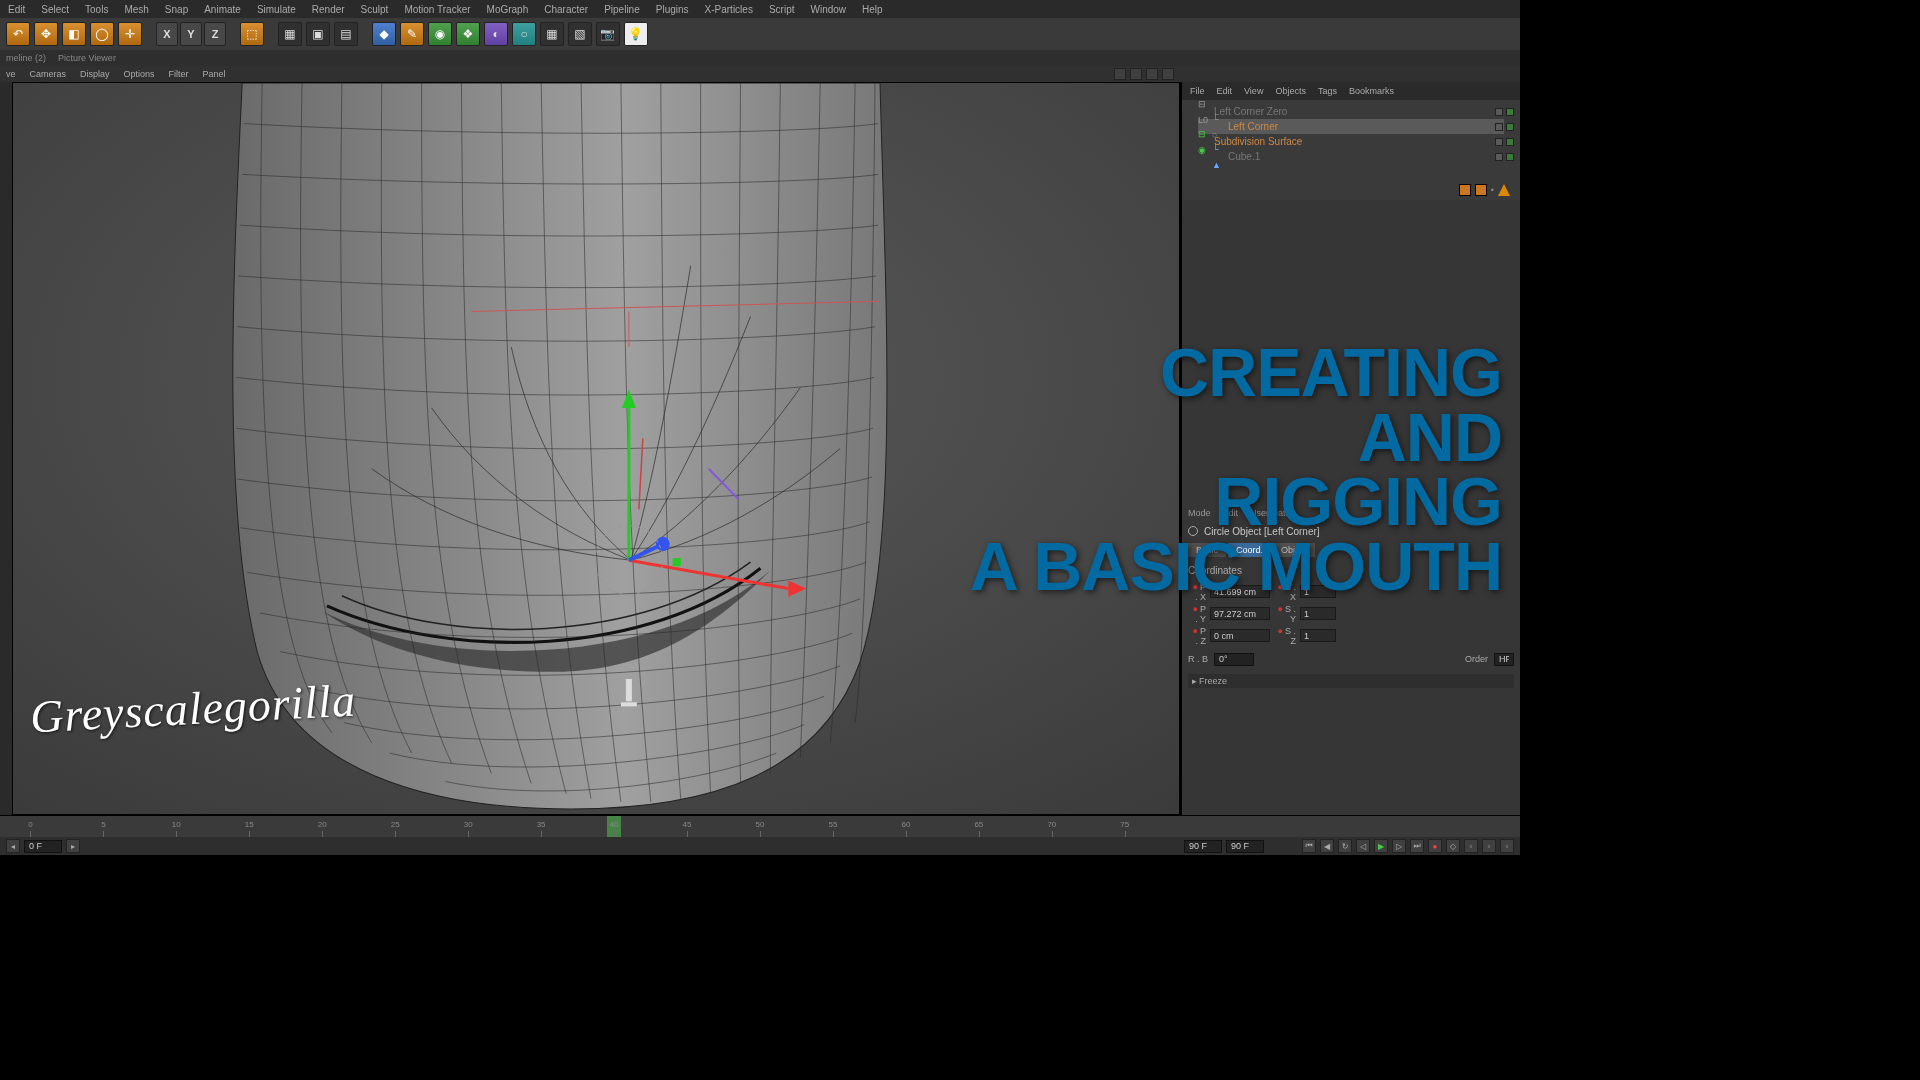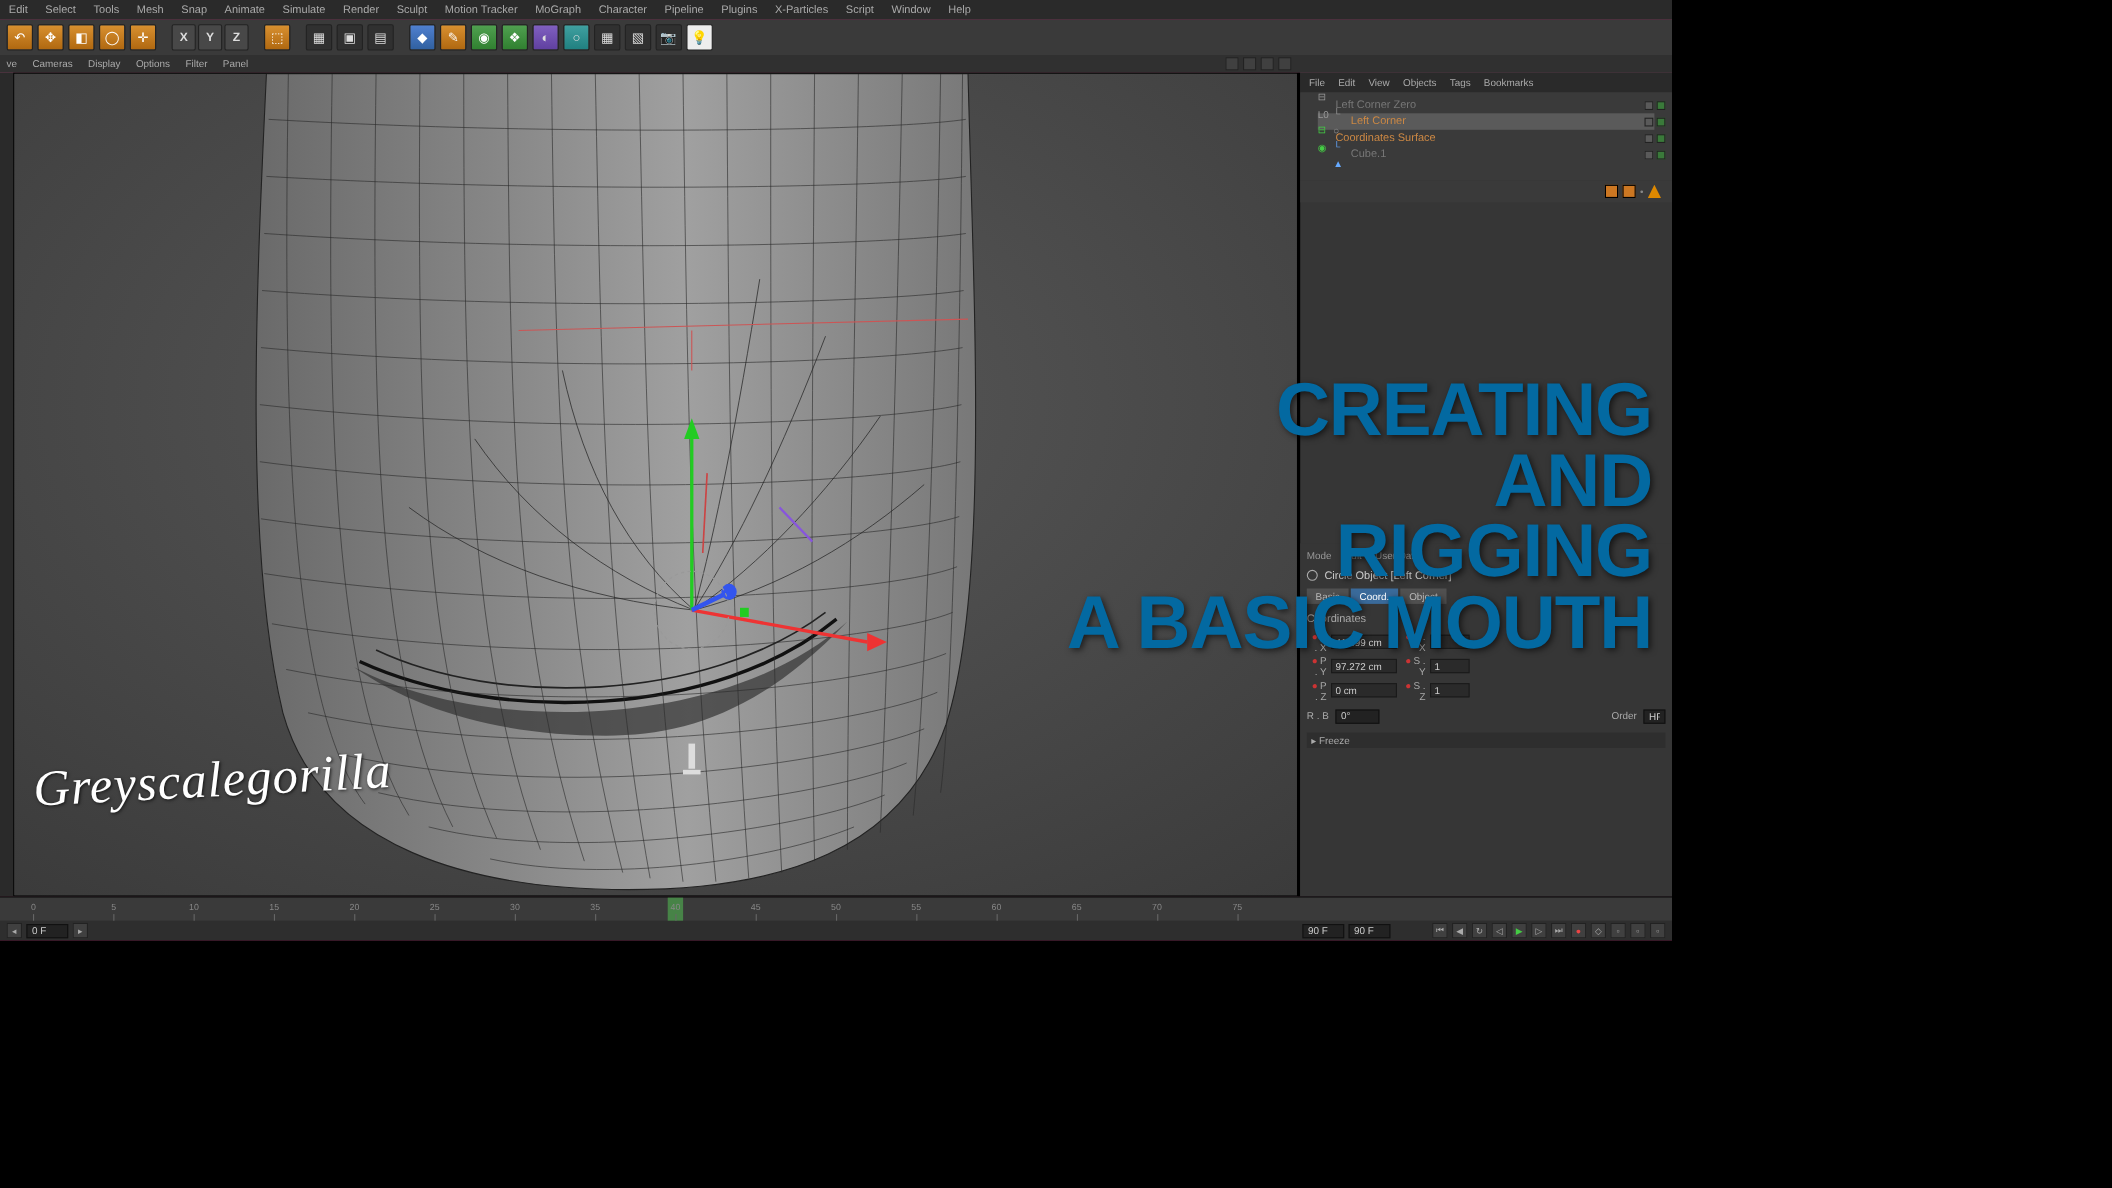--- a/index.html
+++ b/index.html
@@ -1,18 +1,18 @@
 <!DOCTYPE html>
 <html><head>
 <meta charset="utf-8">
 <style>
 * { margin: 0; padding: 0; box-sizing: border-box; font-family: Arial, sans-serif; }
 body { background: #000; width: 1520px; height: 855px; overflow: hidden; position: relative; color: #ccc; }
 
-.app { position: absolute; inset: 0; background: #ec4899; display: flex; flex-direction: column; }
+.app { position: absolute; inset: 0; background: #a3a3a3; display: flex; flex-direction: column; }
 
 
 .menubar { background: #2a2a2a; height: 18px; display: flex; align-items: center; gap: 16px; padding: 0 8px; font-size: 10px; color: #aaa; }
 .menubar span { cursor: pointer; }
 
 
 .toolbar { background: #3a3a3a; height: 32px; display: flex; align-items: center; gap: 4px; padding: 2px 6px; }
 .tb-btn { width: 24px; height: 24px; background: #505050; border: 1px solid #222; display: flex; align-items: center; justify-content: center; font-size: 12px; color: #ddd; border-radius: 2px; cursor: pointer; }
 .tb-btn.orange { background: linear-gradient(#d89030,#b06810); color: #fff; }
 .tb-btn.blue { background: linear-gradient(#5080d0,#3060a0); color: #fff; }
@@ -143,20 +143,24 @@
     <div class="tb-btn green">◉</div>
     <div class="tb-btn green">❖</div>
     <div class="tb-btn purple">◐</div>
     <div class="tb-btn cyan">○</div>
     <div class="tb-btn dark">▦</div>
     <div class="tb-btn dark">▧</div>
     <div class="tb-btn dark">📷</div>
     <div class="tb-btn" style="background:#eee;color:#333">💡</div>
   </div>
 
+  <div class="tabrow">
+    <span>meline (2)</span>
+    <span>Picture Viewer</span>
+  </div>
 
   <div class="viewmenurow">
     <div class="left">
       <span>ve</span>
       <span>Cameras</span>
       <span>Display</span>
       <span>Options</span>
       <span>Filter</span>
       <span>Panel</span>
     </div>
@@ -294,21 +298,21 @@
         <div class="om-row om-indent1 sel">
           <span class="om-icon">└ ○</span>
           <span class="name-orange">Left Corner</span>
           <span class="om-toggles">
               <span class="om-tog"></span>
               <span class="om-tog g"></span>
             </span>
         </div>
         <div class="om-row">
           <span class="om-icon" style="color:#4c4">⊟ ◉</span>
-          <span class="name-orange">Coordinates Surface</span>
+          <span class="name-orange">Subdivision Surface</span>
           <span class="om-toggles">
               <span class="om-tog"></span>
               <span class="om-tog g"></span>
             </span>
         </div>
         <div class="om-row om-indent1">
           <span class="om-icon" style="color:#6af">└ ▲</span>
           <span class="name-gray">Cube.1</span>
           <span class="om-toggles">
               <span class="om-tog"></span>

